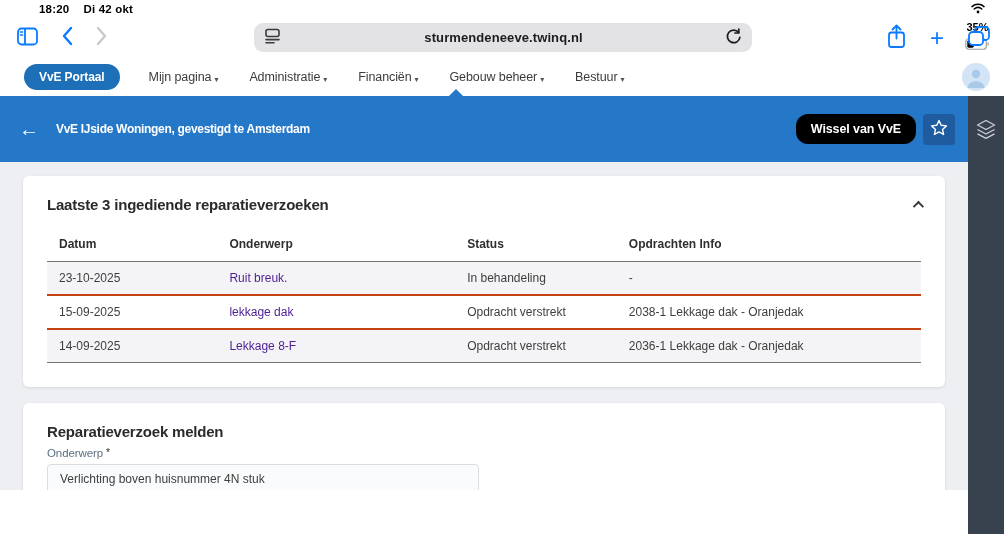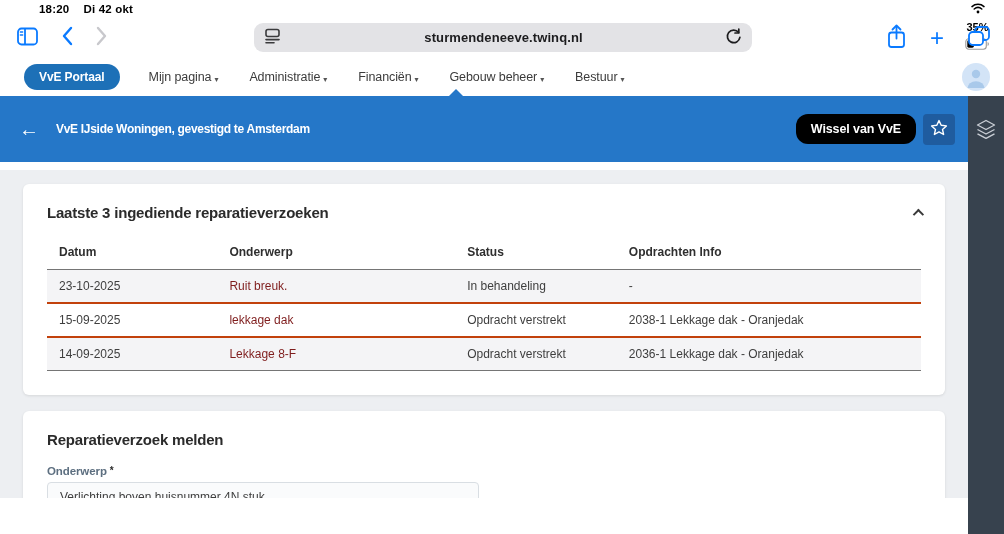--- a/index.html
+++ b/index.html
@@ -36,36 +36,36 @@
   .page-title { color:#ffffff; font-size:12px; font-weight:bold; letter-spacing:-.3px; }
   .header-actions { margin-left:auto; display:flex; align-items:center; gap:7px; }
   .wissel-btn { background:#000000; color:#fff; border:none; border-radius:12px; font-size:12.5px; font-weight:bold; padding:8px 15px; cursor:pointer; font-family:inherit; letter-spacing:-.1px; }
   .star-btn { background:#1f5c9f; border:none; border-radius:4px; width:32px; height:31px; display:flex; align-items:center; justify-content:center; cursor:pointer; }
 
   
   .side-strip { position:absolute; top:96px; right:0; width:36px; height:438px; background:#37424e; display:flex; justify-content:center; align-items:flex-start; padding-top:23px; }
   .strip-btn { background:none; border:none; cursor:pointer; }
 
   
-  .content { position:absolute; top:170px; left:0; width:968px; height:328px; background:#edeff2; overflow:hidden; }
+  .content { position:absolute; top:162px; left:0; width:968px; height:328px; background:#edeff2; overflow:hidden; }
   .card { background:#fff; border-radius:6px; margin:0 23px; box-shadow:0 1px 3px rgba(0,0,0,.10); }
   .list-card { margin-top:14px; padding:20px 24px 24px; }
   .card-title { font-size:15px; font-weight:bold; color:#2b2b2b; letter-spacing:-.2px; }
   .card-head { display:flex; align-items:center; justify-content:space-between; }
   .chevron-up { width:8px; height:8px; border-top:2px solid #3a3a3a; border-right:2px solid #3a3a3a; transform:rotate(-45deg) translateY(2px); cursor:pointer; }
 
   table { width:100%; border-collapse:collapse; margin-top:15px; font-size:12px; color:#3e3e3e; table-layout:fixed; }
   th { text-align:left; font-size:12px; font-weight:bold; color:#2f2f2f; padding:9px 12px 10px; border-bottom:1px solid #757575; }
   td { padding:9px 12px; border-bottom:2px solid #c2410c; }
   tbody tr:nth-child(odd) td { background:#f4f4f6; }
   tbody tr:last-child td { border-bottom:1px solid #757575; }
-  .cell-link { color:#7f1d1d; cursor:pointer; text-decoration:none; }
+  .cell-link { color:#4c1d95; cursor:pointer; text-decoration:none; }
 
   .form-card { margin-top:16px; padding:20px 24px 60px; }
-  .field-label { display:block; font-size:11.5px; color:#5d6f80; margin-top:17px; margin-bottom:5px; letter-spacing:-.1px;font-weight:bold; }
+  .field-label { display:block; font-size:11.5px; color:#5d6f80; margin-top:7px; margin-bottom:5px; letter-spacing:-.1px; }
   .req { color:#2b2b2b; font-size:10px; vertical-align:top; margin-left:3px; }
   .text-input { width:432px; height:30px; border:1px solid #d9dee3; border-radius:4px; background:#fafbfc; font-family:inherit; font-size:12px; color:#3e3e3e; padding:0 12px; outline:none; }
 </style>
 </head>
 <body>
 
 <div class="screen">
 
   <div class="status-bar">
     <div class="status-left">

